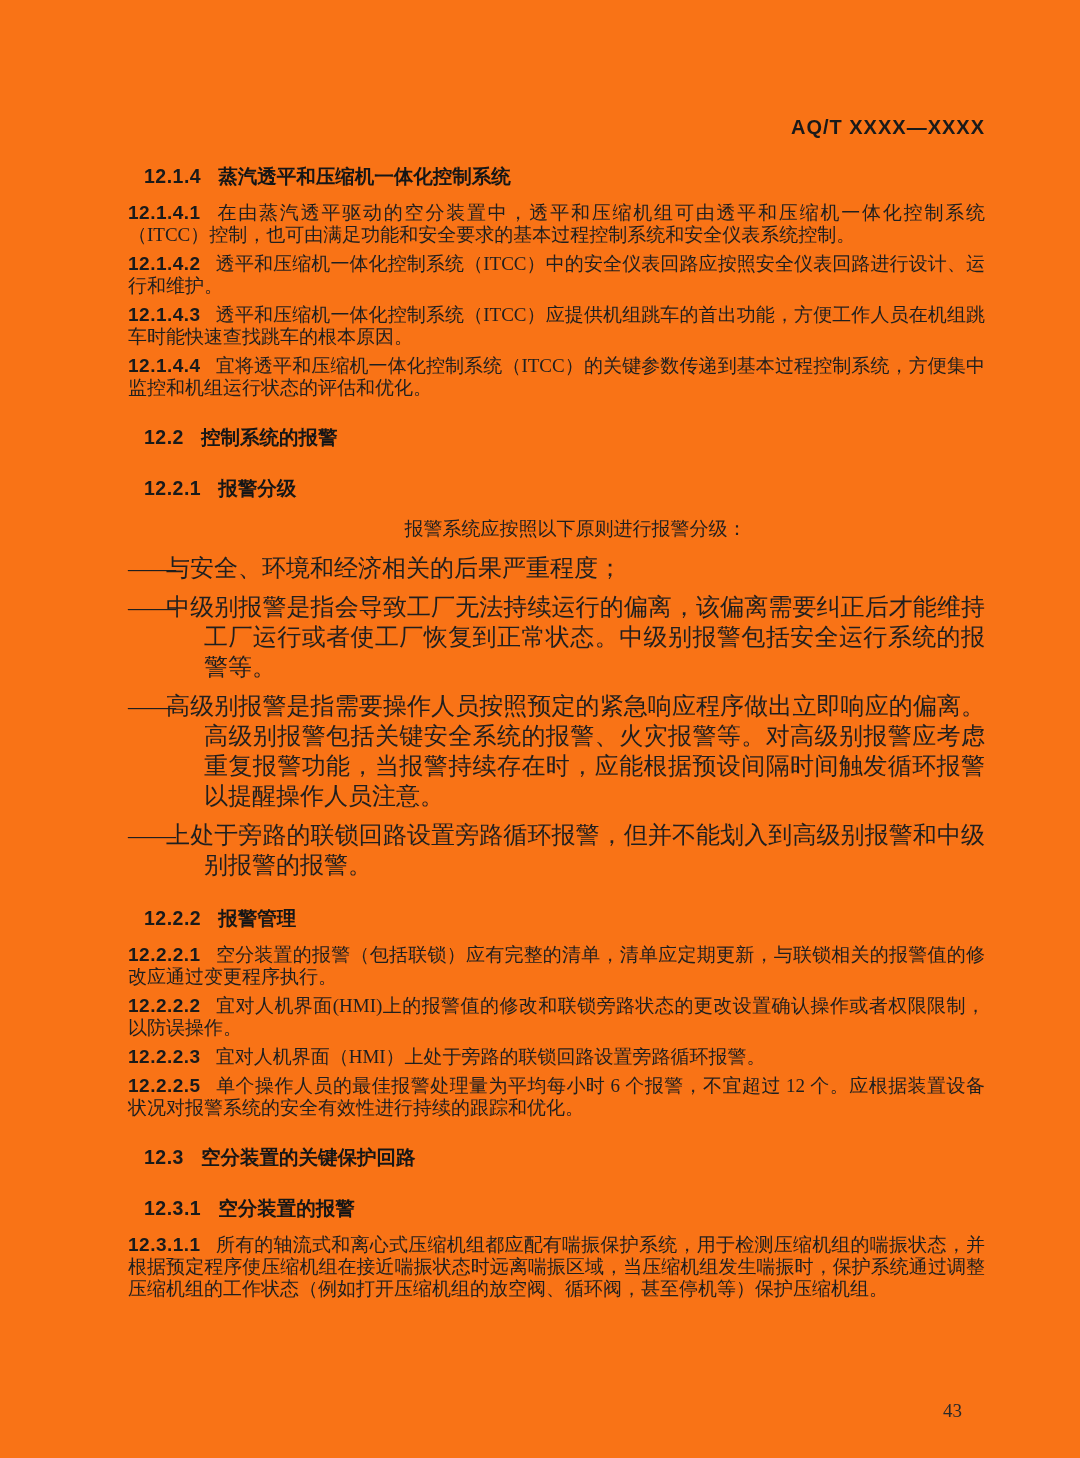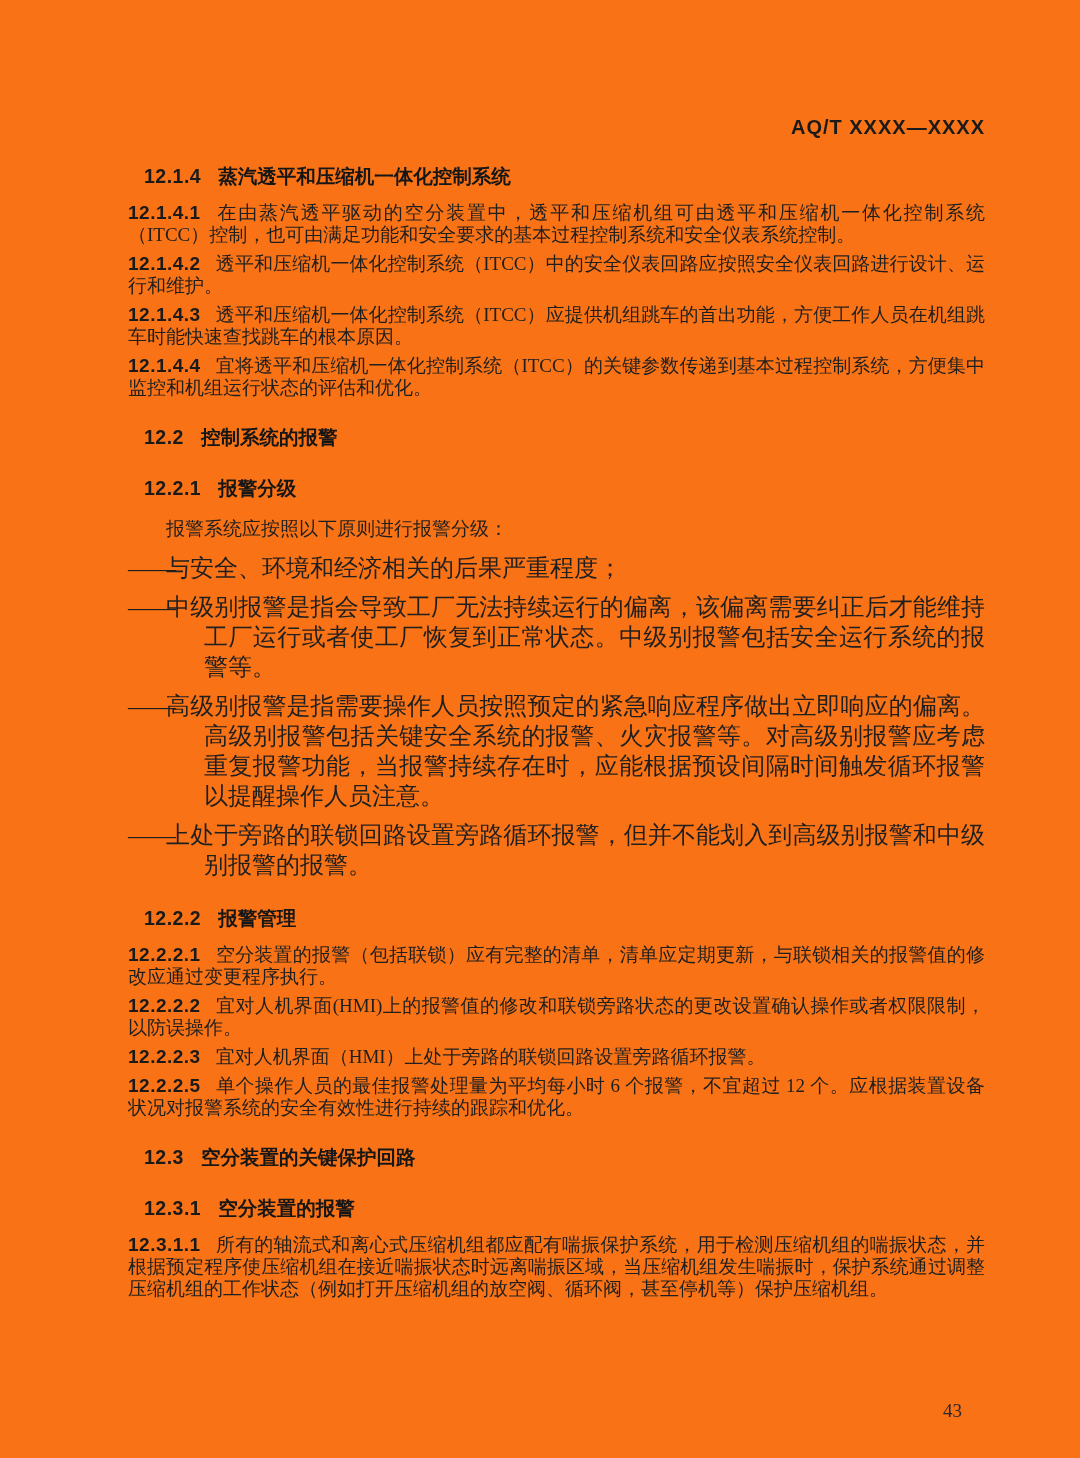--- a/index.html
+++ b/index.html
@@ -47,20 +47,21 @@
     letter-spacing:0.5px;
     white-space:nowrap;
     margin-right:15px;
     color:#1a1a1a;
   }
   p.intro {
     font-size:19px;
     line-height:30px;
     margin:7px 0 3px 0;
     padding-left:38px;
+    text-align:center;
   }
   ul.dash-list {
     list-style:none;
     margin:0; padding:0;
   }
   li.dash-item {
     font-size:24px;
     line-height:30px;
     text-align:justify;
     padding-left:76px;

